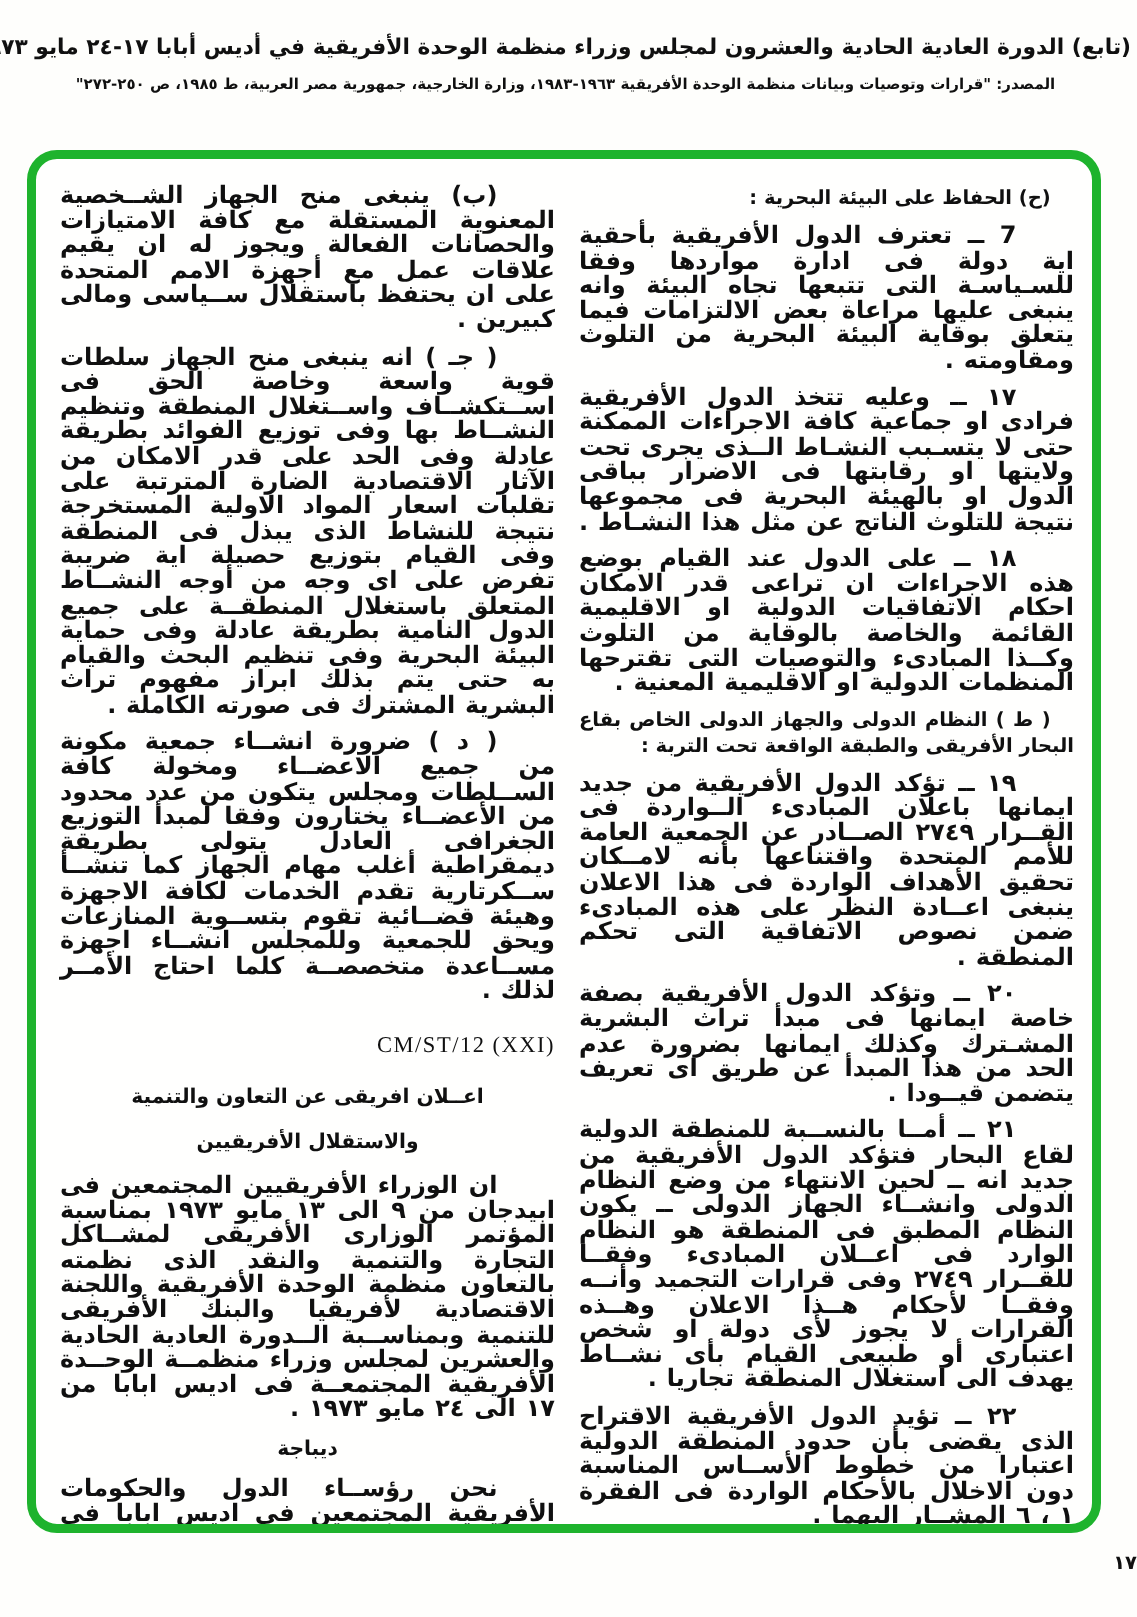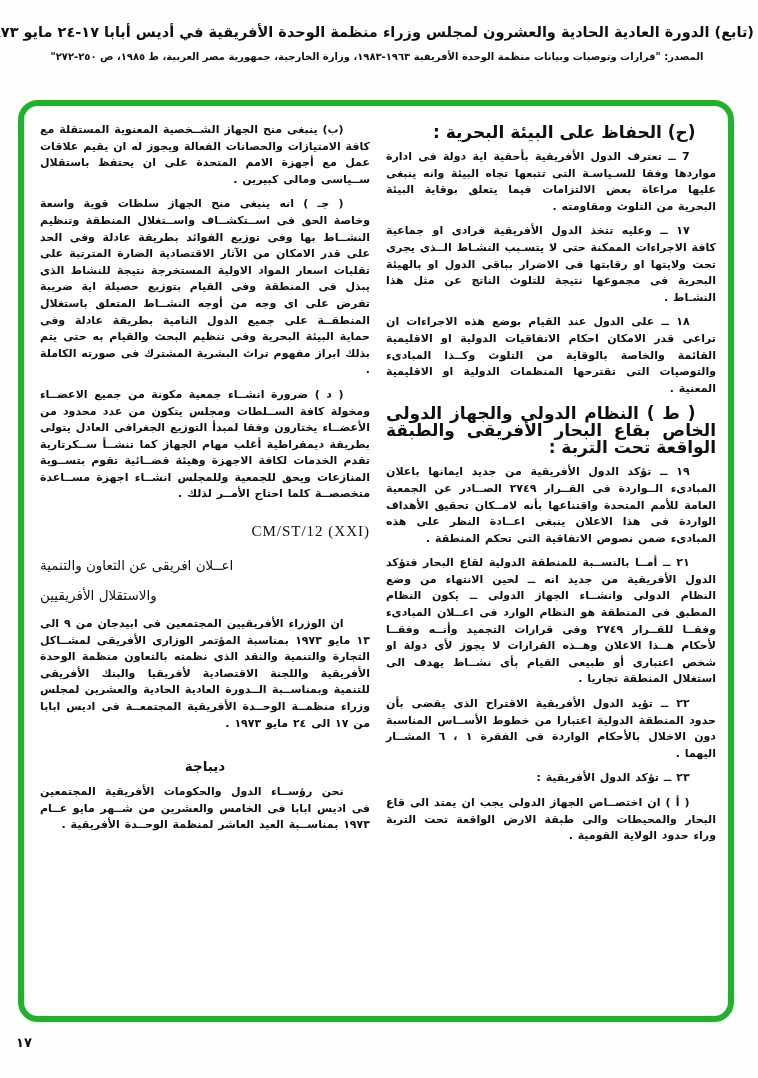--- a/index.html
+++ b/index.html
@@ -27,62 +27,62 @@
     border-radius:20px;
     background:#fffffe;
     padding:16px 12px 10px 12px;
     overflow:hidden;
   }
   .columns { display:flex; direction:rtl; gap:16px; height:100%; }
   .col { width:330px; direction:rtl; text-align:justify; }
 
   .para {
     margin:0 0 8px 0;
-    font-size:11px;
+    font-size:16px;
     font-weight:bold;
     line-height:16.6px;
     text-indent:2.4em;
     word-spacing:1px;
   }
   .sec-heading {
     margin:2px 0 8px 0;
-    font-size:17px;
+    font-size:13px;
     font-weight:bold;
     line-height:17px;
     text-indent:1.2em;
   }
   .code-line {
     direction:ltr;
     text-align:right;
     font-family:"Liberation Serif", serif;
     font-size:15px;
     letter-spacing:1px;
     margin:20px 0 4px 2px;
   }
   .decl-heading {
-    text-align:left;
+    text-align:center;
     font-size:13.5px;
-    font-weight:normal;
+    font-weight:bold;
     line-height:30px;
     margin:10px 0 6px 0;
     text-indent:0;
   }
   .decl-heading div { line-height:30px; }
   .sub-heading {
     text-align:center;
     font-size:13.5px;
     font-weight:bold;
-    margin:26px 0 10px 0;
+    margin:10px 0 10px 0;
     text-indent:0;
   }
 
   
   .footer {
     position:absolute; left:16px; right:0; top:1035px;
-    text-align:left;
+    text-align:right;
     font-size:13px; font-weight:bold;
   }
 </style>
 </head>
 <body>
 
 <div class="page">
 
   <div class="header">
     <div class="header-title">(تابع) الدورة العادية الحادية والعشرون لمجلس وزراء منظمة الوحدة الأفريقية في أديس أبابا ١٧-٢٤ مايو ١٩٧٣</div>
@@ -92,20 +92,21 @@
   <div class="frame">
     <div class="columns">
 
       <div class="col">
         <p class="sec-heading">(ح) الحفاظ على البيئة البحرية :</p>
         <p class="para">7 ــ تعترف الدول الأفريقية بأحقية اية دولة فى ادارة مواردها وفقا للسـياسـة التى تتبعها تجاه البيئة وانه ينبغى عليها مراعاة بعض الالتزامات فيما يتعلق بوقاية البيئة البحرية من التلوث ومقاومته .</p>
         <p class="para">١٧ ــ وعليه تتخذ الدول الأفريقية فرادى او جماعية كافة الاجراءات الممكنة حتى لا يتسـبب النشـاط الــذى يجرى تحت ولايتها او رقابتها فى الاضرار بباقى الدول او بالهيئة البحرية فى مجموعها نتيجة للتلوث الناتج عن مثل هذا النشـاط .</p>
         <p class="para">١٨ ــ على الدول عند القيام بوضع هذه الاجراءات ان تراعى قدر الامكان احكام الاتفاقيات الدولية او الاقليمية القائمة والخاصة بالوقاية من التلوث وكــذا المبادىء والتوصيات التى تقترحها المنظمات الدولية او الاقليمية المعنية .</p>
         <p class="sec-heading">( ط ) النظام الدولى والجهاز الدولى الخاص بقاع البحار الأفريقى والطبقة الواقعة تحت التربة :</p>
         <p class="para">١٩ ــ تؤكد الدول الأفريقية من جديد ايمانها باعلان المبادىء الــواردة فى القــرار ٢٧٤٩ الصــادر عن الجمعية العامة للأمم المتحدة واقتناعها بأنه لامــكان تحقيق الأهداف الواردة فى هذا الاعلان ينبغى اعــادة النظر على هذه المبادىء ضمن نصوص الاتفاقية التى تحكم المنطقة .</p>
+        <p class="para">٢٠ ــ وتؤكد الدول الأفريقية بصفة خاصة ايمانها فى مبدأ تراث البشرية المشـترك وكذلك ايمانها بضرورة عدم الحد من هذا المبدأ عن طريق اى تعريف يتضمن قيــودا .</p>
         <p class="para">٢١ ــ أمــا بالنســبة للمنطقة الدولية لقاع البحار فتؤكد الدول الأفريقية من جديد انه ــ لحين الانتهاء من وضع النظام الدولى وانشــاء الجهاز الدولى ــ يكون النظام المطبق فى المنطقة هو النظام الوارد فى اعــلان المبادىء وفقــا للقــرار ٢٧٤٩ وفى قرارات التجميد وأنــه وفقــا لأحكام هــذا الاعلان وهــذه القرارات لا يجوز لأى دولة او شخص اعتبارى أو طبيعى القيام بأى نشــاط يهدف الى استغلال المنطقة تجاريا .</p>
         <p class="para">٢٢ ــ تؤيد الدول الأفريقية الاقتراح الذى يقضى بأن حدود المنطقة الدولية اعتبارا من خطوط الأســاس المناسبة دون الاخلال بالأحكام الواردة فى الفقرة ١ ، ٦ المشــار اليهما .</p>
         <p class="para">٢٣ ــ تؤكد الدول الأفريقية :</p>
         <p class="para">( أ ) ان اختصــاص الجهاز الدولى يجب ان يمتد الى قاع البحار والمحيطات والى طبقة الارض الواقعة تحت التربة وراء حدود الولاية القومية .</p>
       </div>
 
       <div class="col">
         <p class="para">(ب) ينبغى منح الجهاز الشــخصية المعنوية المستقلة مع كافة الامتيازات والحصانات الفعالة ويجوز له ان يقيم علاقات عمل مع أجهزة الامم المتحدة على ان يحتفظ باستقلال ســياسى ومالى كبيرين .</p>
         <p class="para">( جـ ) انه ينبغى منح الجهاز سلطات قوية واسعة وخاصة الحق فى اســتكشــاف واســتغلال المنطقة وتنظيم النشــاط بها وفى توزيع الفوائد بطريقة عادلة وفى الحد على قدر الامكان من الآثار الاقتصادية الضارة المترتبة على تقلبات اسعار المواد الاولية المستخرجة نتيجة للنشاط الذى يبذل فى المنطقة وفى القيام بتوزيع حصيلة اية ضريبة تفرض على اى وجه من أوجه النشــاط المتعلق باستغلال المنطقــة على جميع الدول النامية بطريقة عادلة وفى حماية البيئة البحرية وفى تنظيم البحث والقيام به حتى يتم بذلك ابراز مفهوم تراث البشرية المشترك فى صورته الكاملة .</p>
         <p class="para">( د ) ضرورة انشــاء جمعية مكونة من جميع الاعضــاء ومخولة كافة الســلطات ومجلس يتكون من عدد محدود من الأعضــاء يختارون وفقا لمبدأ التوزيع الجغرافى العادل يتولى بطريقة ديمقراطية أغلب مهام الجهاز كما تنشــأ ســكرتارية تقدم الخدمات لكافة الاجهزة وهيئة قضــائية تقوم بتســوية المنازعات ويحق للجمعية وللمجلس انشــاء اجهزة مســاعدة متخصصــة كلما احتاج الأمــر لذلك .</p>

